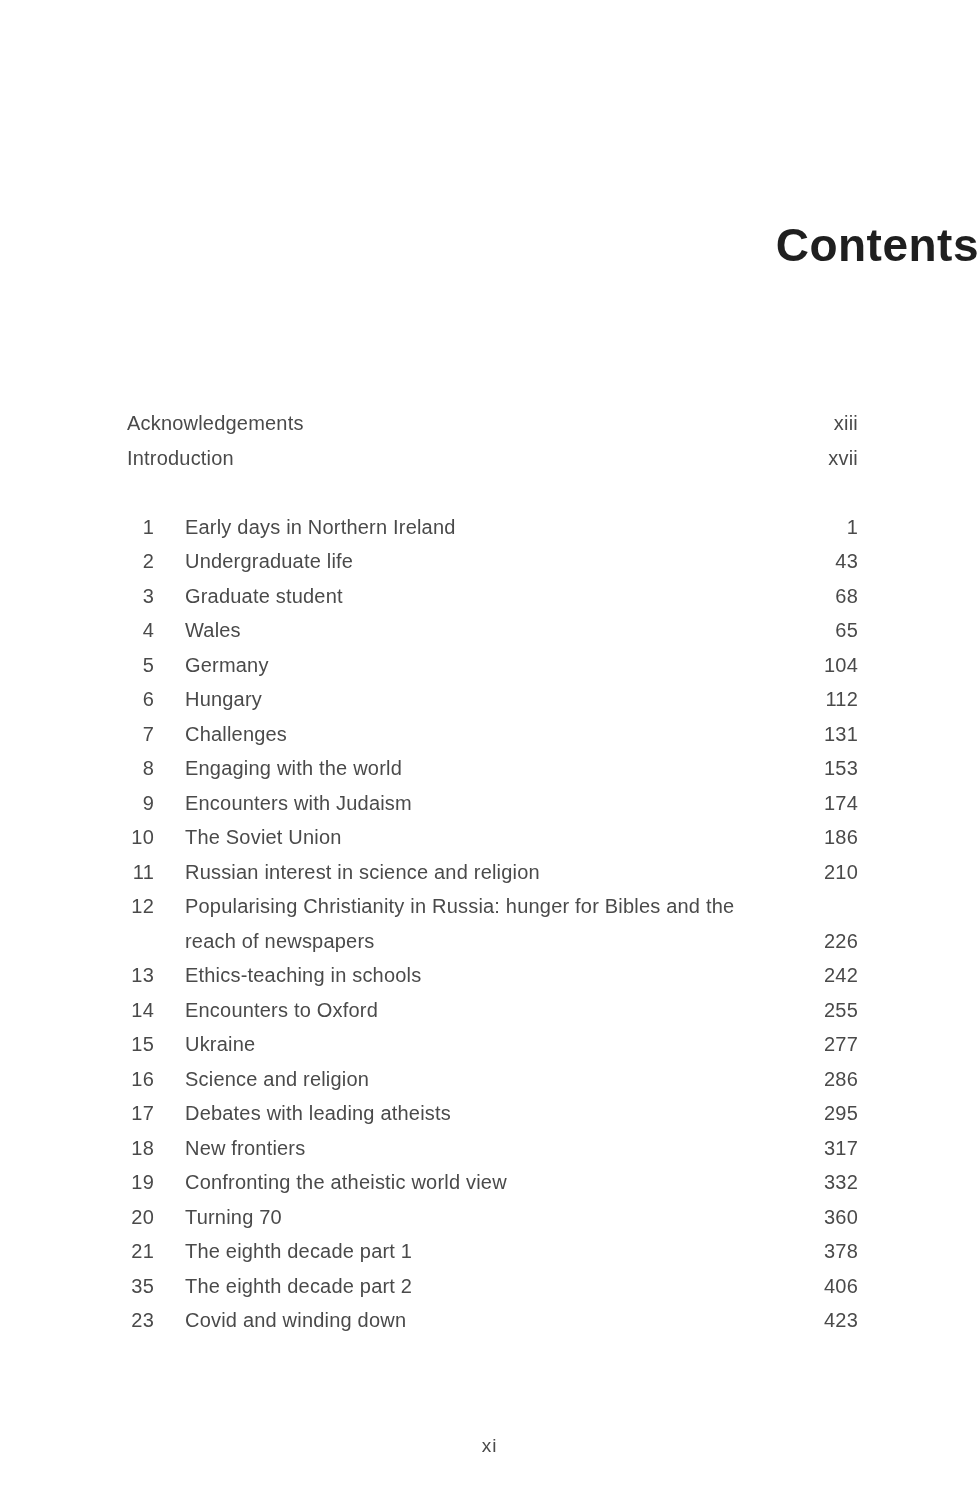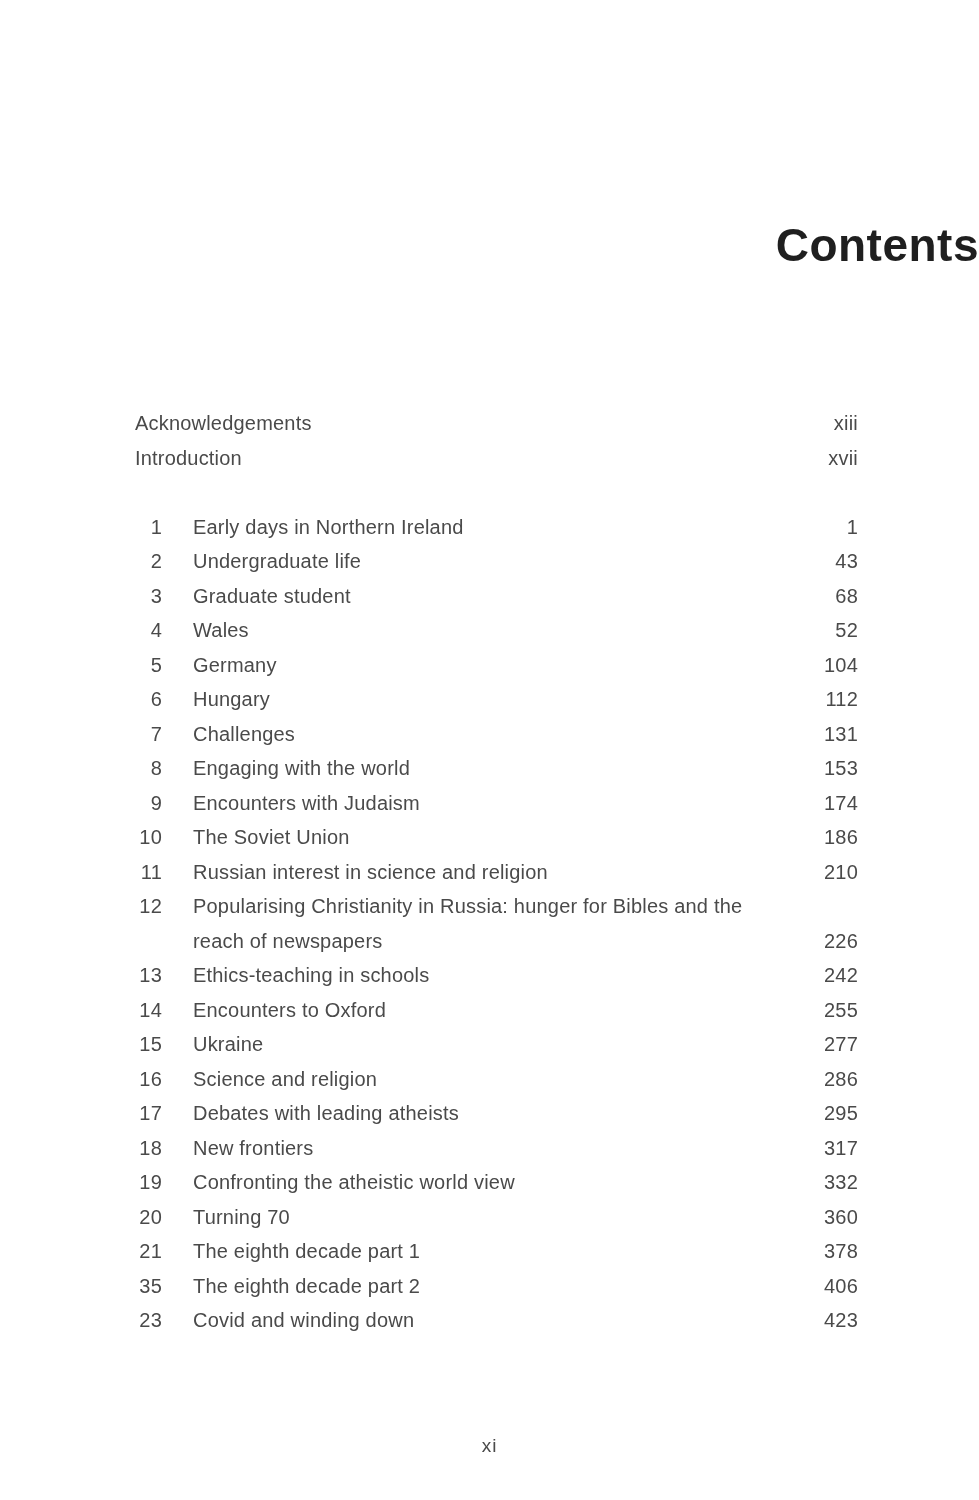--- a/index.html
+++ b/index.html
@@ -25,21 +25,21 @@
     text-align: right;
     font-size: 46px;
     line-height: 1.1;
     font-weight: 600;
     letter-spacing: 0.5px;
     color: #1f1f1f;
   }
   .toc {
     position: absolute;
     top: 406px;
-    left: 135px;
+    left: 127px;
     right: 121px;
     font-size: 20px;
     font-weight: 300;
     letter-spacing: 0.2px;
   }
   .fm-row {
     display: flex;
     line-height: 34.5px;
   }
   .fm-label { flex: 0 1 auto; }
@@ -112,21 +112,21 @@
 
       <div class="ch-row">
         <span class="ch-num">3</span>
         <span class="ch-title">Graduate student</span>
         <span class="ch-page">68</span>
       </div>
 
       <div class="ch-row">
         <span class="ch-num">4</span>
         <span class="ch-title">Wales</span>
-        <span class="ch-page">52</span>
+        <span class="ch-page">65</span>
       </div>
 
       <div class="ch-row">
         <span class="ch-num">5</span>
         <span class="ch-title">Germany</span>
         <span class="ch-page">104</span>
       </div>
 
       <div class="ch-row">
         <span class="ch-num">6</span>

